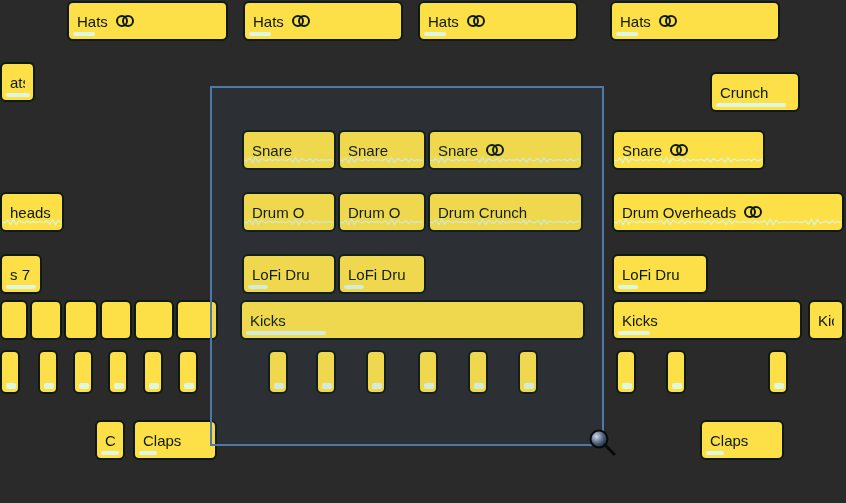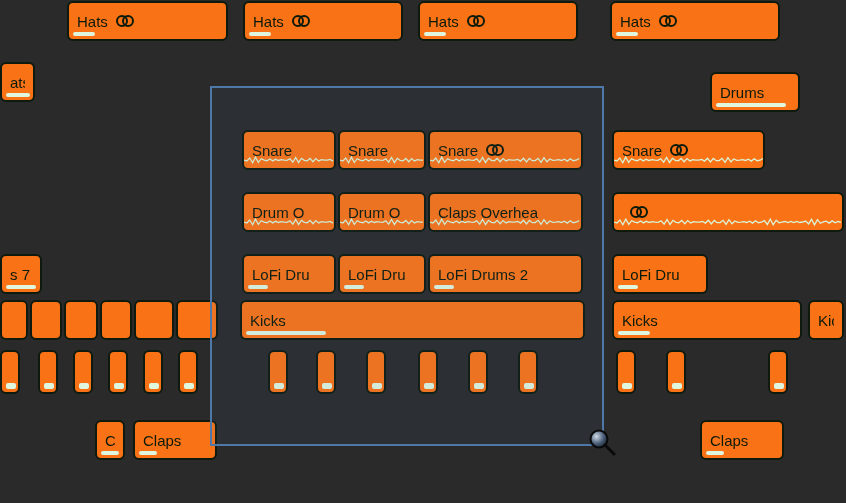--- a/index.html
+++ b/index.html
@@ -1,17 +1,17 @@
 <!DOCTYPE html>
 <html><head>
 <meta charset="utf-8">
 <style>
   html,body{margin:0;padding:0;background:#2a2a2a;font-family:-apple-system,BlinkMacSystemFont,"Helvetica Neue",Arial,sans-serif;overflow:hidden}
   #stage{position:relative;width:846px;height:503px;background:#2a2a2a}
-  .clip{position:absolute;box-sizing:border-box;border-radius:6px;background:#f97316;border:2px solid #0e1a0e;display:flex;align-items:center;padding:0 8px;overflow:hidden;white-space:nowrap;color:#0b1a0b;font-size:15px;font-weight:500}
+  .clip{position:absolute;box-sizing:border-box;border-radius:6px;background:#fde047;border:2px solid #0e1a0e;display:flex;align-items:center;padding:0 8px;overflow:hidden;white-space:nowrap;color:#0b1a0b;font-size:15px;font-weight:500}
   .clip .lbl{overflow:hidden;text-overflow:clip;white-space:nowrap;flex:0 1 auto}
   .clip .loopicon{flex:0 0 auto;margin-left:6px;display:inline-flex;align-items:center}
   .clip .wave{position:absolute;left:0;right:0;height:10px}
   .clip .wave svg{width:100%;height:100%;display:block}
   .clip .bar{position:absolute;left:4px;bottom:3px;height:4px;background:#dff6df;border-radius:2px}
   .clip.tinybar .bar{height:6px}
   .selbox{position:absolute;border:2px solid #4e78a8;background:rgba(78,120,168,0.08);pointer-events:none;z-index:50}
   .mag{position:absolute;width:28px;height:28px;z-index:60}
   .mag svg{width:100%;height:100%}
 </style>
@@ -71,21 +71,21 @@
           <ellipse cx="14" cy="8" rx="5" ry="5" fill="none" stroke="#0b1a0b" stroke-width="2"></ellipse>
         </svg>
       </span>
       <div class="bar" style="width: 22px;"></div>
     </div>
     <div class="clip" style="left: 0px; top: 62px; width: 35px; height: 40px;">
       <span class="lbl">ats</span>
       <div class="bar" style="width: 24px;"></div>
     </div>
     <div class="clip" style="left: 710px; top: 72px; width: 90px; height: 40px;">
-      <span class="lbl">Drums</span>
+      <span class="lbl">Crunch</span>
       <div class="bar" style="width: 70px;"></div>
     </div>
     <div class="clip" style="left: 242px; top: 130px; width: 94px; height: 40px;">
       <span class="lbl">Snare</span>
       <div class="wave" style="bottom: 3px;">
         <svg viewBox="0 0 94 10" preserveAspectRatio="none">
           <path d="M0 5 L0.0 5.0 L3.0 6.0 L6.0 3.0 L9.0 7.8 L12.0 2.1 L15.0 7.3 L18.0 3.7 L21.0 5.1 L24.0 5.7 L27.0 4.0 L30.0 5.9 L33.0 4.3 L36.0 5.5 L39.0 4.7 L42.0 5.1 L45.0 5.4 L48.0 3.8 L51.0 7.1 L54.0 2.4 L57.0 7.5 L60.0 3.3 L63.0 5.4 L66.0 5.8 L69.0 3.4 L72.0 6.7 L75.0 3.6 L78.0 5.9 L81.0 4.6 L84.0 5.1 L87.0 5.2 L90.0 4.4 L93.0 6.1 " stroke="#d8f5d8" stroke-width="1.3" fill="none"></path>
         </svg>
       </div>
     </div>
@@ -118,45 +118,54 @@
           <ellipse cx="8" cy="8" rx="5" ry="5" fill="none" stroke="#0b1a0b" stroke-width="2"></ellipse>
           <ellipse cx="14" cy="8" rx="5" ry="5" fill="none" stroke="#0b1a0b" stroke-width="2"></ellipse>
         </svg>
       </span>
       <div class="wave" style="bottom: 3px;">
         <svg viewBox="0 0 153 10" preserveAspectRatio="none">
           <path d="M0 5 L0.0 5.0 L3.0 6.0 L6.0 3.0 L9.0 7.8 L12.0 2.1 L15.0 7.3 L18.0 3.7 L21.0 5.1 L24.0 5.7 L27.0 4.0 L30.0 5.9 L33.0 4.3 L36.0 5.5 L39.0 4.7 L42.0 5.1 L45.0 5.4 L48.0 3.8 L51.0 7.1 L54.0 2.4 L57.0 7.5 L60.0 3.3 L63.0 5.4 L66.0 5.8 L69.0 3.4 L72.0 6.7 L75.0 3.6 L78.0 5.9 L81.0 4.6 L84.0 5.1 L87.0 5.2 L90.0 4.4 L93.0 6.1 L96.0 3.3 L99.0 7.0 L102.0 3.4 L105.0 5.7 L108.0 5.6 L111.0 3.3 L114.0 7.4 L117.0 2.6 L120.0 6.8 L123.0 4.0 L126.0 5.3 L129.0 5.1 L132.0 4.7 L135.0 5.5 L138.0 4.2 L141.0 6.1 L144.0 3.8 L147.0 5.7 L150.0 5.2 L153.0 3.6 " stroke="#d8f5d8" stroke-width="1.3" fill="none"></path>
         </svg>
       </div>
     </div>
+    <div class="clip" style="left: 0px; top: 192px; width: 64px; height: 40px;">
+      <span class="lbl">heads</span>
+      <div class="wave" style="bottom: 3px;">
+        <svg viewBox="0 0 64 10" preserveAspectRatio="none">
+          <path d="M0 5 L0.0 5.0 L3.0 6.0 L6.0 3.0 L9.0 7.8 L12.0 2.1 L15.0 7.3 L18.0 3.7 L21.0 5.1 L24.0 5.7 L27.0 4.0 L30.0 5.9 L33.0 4.3 L36.0 5.5 L39.0 4.7 L42.0 5.1 L45.0 5.4 L48.0 3.8 L51.0 7.1 L54.0 2.4 L57.0 7.5 L60.0 3.3 L63.0 5.4 " stroke="#d8f5d8" stroke-width="1.3" fill="none"></path>
+        </svg>
+      </div>
+    </div>
     <div class="clip" style="left: 242px; top: 192px; width: 94px; height: 40px;">
       <span class="lbl">Drum O</span>
       <div class="wave" style="bottom: 3px;">
         <svg viewBox="0 0 94 10" preserveAspectRatio="none">
           <path d="M0 5 L0.0 5.0 L3.0 6.0 L6.0 3.0 L9.0 7.8 L12.0 2.1 L15.0 7.3 L18.0 3.7 L21.0 5.1 L24.0 5.7 L27.0 4.0 L30.0 5.9 L33.0 4.3 L36.0 5.5 L39.0 4.7 L42.0 5.1 L45.0 5.4 L48.0 3.8 L51.0 7.1 L54.0 2.4 L57.0 7.5 L60.0 3.3 L63.0 5.4 L66.0 5.8 L69.0 3.4 L72.0 6.7 L75.0 3.6 L78.0 5.9 L81.0 4.6 L84.0 5.1 L87.0 5.2 L90.0 4.4 L93.0 6.1 " stroke="#d8f5d8" stroke-width="1.3" fill="none"></path>
         </svg>
       </div>
     </div>
     <div class="clip" style="left: 338px; top: 192px; width: 88px; height: 40px;">
       <span class="lbl">Drum O</span>
       <div class="wave" style="bottom: 3px;">
         <svg viewBox="0 0 88 10" preserveAspectRatio="none">
           <path d="M0 5 L0.0 5.0 L3.0 6.0 L6.0 3.0 L9.0 7.8 L12.0 2.1 L15.0 7.3 L18.0 3.7 L21.0 5.1 L24.0 5.7 L27.0 4.0 L30.0 5.9 L33.0 4.3 L36.0 5.5 L39.0 4.7 L42.0 5.1 L45.0 5.4 L48.0 3.8 L51.0 7.1 L54.0 2.4 L57.0 7.5 L60.0 3.3 L63.0 5.4 L66.0 5.8 L69.0 3.4 L72.0 6.7 L75.0 3.6 L78.0 5.9 L81.0 4.6 L84.0 5.1 L87.0 5.2 " stroke="#d8f5d8" stroke-width="1.3" fill="none"></path>
         </svg>
       </div>
     </div>
     <div class="clip" style="left: 428px; top: 192px; width: 155px; height: 40px;">
-      <span class="lbl">Claps Overhea</span>
+      <span class="lbl">Drum Crunch</span>
       <div class="wave" style="bottom: 3px;">
         <svg viewBox="0 0 155 10" preserveAspectRatio="none">
           <path d="M0 5 L0.0 5.0 L3.0 6.0 L6.0 3.0 L9.0 7.8 L12.0 2.1 L15.0 7.3 L18.0 3.7 L21.0 5.1 L24.0 5.7 L27.0 4.0 L30.0 5.9 L33.0 4.3 L36.0 5.5 L39.0 4.7 L42.0 5.1 L45.0 5.4 L48.0 3.8 L51.0 7.1 L54.0 2.4 L57.0 7.5 L60.0 3.3 L63.0 5.4 L66.0 5.8 L69.0 3.4 L72.0 6.7 L75.0 3.6 L78.0 5.9 L81.0 4.6 L84.0 5.1 L87.0 5.2 L90.0 4.4 L93.0 6.1 L96.0 3.3 L99.0 7.0 L102.0 3.4 L105.0 5.7 L108.0 5.6 L111.0 3.3 L114.0 7.4 L117.0 2.6 L120.0 6.8 L123.0 4.0 L126.0 5.3 L129.0 5.1 L132.0 4.7 L135.0 5.5 L138.0 4.2 L141.0 6.1 L144.0 3.8 L147.0 5.7 L150.0 5.2 L153.0 3.6 " stroke="#d8f5d8" stroke-width="1.3" fill="none"></path>
         </svg>
       </div>
     </div>
     <div class="clip" style="left: 612px; top: 192px; width: 232px; height: 40px;">
+      <span class="lbl">Drum Overheads</span>
       <span class="loopicon">
         <svg width="22" height="16" viewBox="0 0 22 16">
           <ellipse cx="8" cy="8" rx="5" ry="5" fill="none" stroke="#0b1a0b" stroke-width="2"></ellipse>
           <ellipse cx="14" cy="8" rx="5" ry="5" fill="none" stroke="#0b1a0b" stroke-width="2"></ellipse>
         </svg>
       </span>
       <div class="wave" style="bottom: 3px;">
         <svg viewBox="0 0 232 10" preserveAspectRatio="none">
           <path d="M0 5 L0.0 5.0 L3.0 6.0 L6.0 3.0 L9.0 7.8 L12.0 2.1 L15.0 7.3 L18.0 3.7 L21.0 5.1 L24.0 5.7 L27.0 4.0 L30.0 5.9 L33.0 4.3 L36.0 5.5 L39.0 4.7 L42.0 5.1 L45.0 5.4 L48.0 3.8 L51.0 7.1 L54.0 2.4 L57.0 7.5 L60.0 3.3 L63.0 5.4 L66.0 5.8 L69.0 3.4 L72.0 6.7 L75.0 3.6 L78.0 5.9 L81.0 4.6 L84.0 5.1 L87.0 5.2 L90.0 4.4 L93.0 6.1 L96.0 3.3 L99.0 7.0 L102.0 3.4 L105.0 5.7 L108.0 5.6 L111.0 3.3 L114.0 7.4 L117.0 2.6 L120.0 6.8 L123.0 4.0 L126.0 5.3 L129.0 5.1 L132.0 4.7 L135.0 5.5 L138.0 4.2 L141.0 6.1 L144.0 3.8 L147.0 5.7 L150.0 5.2 L153.0 3.6 L156.0 7.5 L159.0 2.1 L162.0 7.7 L165.0 3.2 L168.0 5.8 L171.0 5.1 L174.0 4.5 L177.0 5.6 L180.0 4.4 L183.0 5.6 L186.0 4.4 L189.0 5.5 L192.0 5.0 L195.0 4.1 L198.0 6.9 L201.0 2.3 L204.0 7.9 L207.0 2.6 L210.0 6.3 L213.0 4.8 L216.0 4.2 L219.0 6.1 L222.0 3.9 L225.0 5.8 L228.0 4.5 L231.0 5.3 " stroke="#d8f5d8" stroke-width="1.3" fill="none"></path>
         </svg>
@@ -165,24 +174,20 @@
     <div class="clip" style="left: 0px; top: 254px; width: 42px; height: 40px;">
       <span class="lbl">s 7</span>
       <div class="bar" style="width: 30px;"></div>
     </div>
     <div class="clip" style="left: 242px; top: 254px; width: 94px; height: 40px;">
       <span class="lbl">LoFi Dru</span>
       <div class="bar" style="width: 20px;"></div>
     </div>
     <div class="clip" style="left: 338px; top: 254px; width: 88px; height: 40px;">
       <span class="lbl">LoFi Dru</span>
-      <div class="bar" style="width: 20px;"></div>
-    </div>
-    <div class="clip" style="left: 428px; top: 254px; width: 155px; height: 40px;">
-      <span class="lbl">LoFi Drums 2</span>
       <div class="bar" style="width: 20px;"></div>
     </div>
     <div class="clip" style="left: 612px; top: 254px; width: 96px; height: 40px;">
       <span class="lbl">LoFi Dru</span>
       <div class="bar" style="width: 20px;"></div>
     </div>
     <div class="clip" style="left: 0px; top: 300px; width: 28px; height: 40px;"></div>
     <div class="clip" style="left: 30px; top: 300px; width: 32px; height: 40px;"></div>
     <div class="clip" style="left: 64px; top: 300px; width: 34px; height: 40px;"></div>
     <div class="clip" style="left: 100px; top: 300px; width: 32px; height: 40px;"></div>

